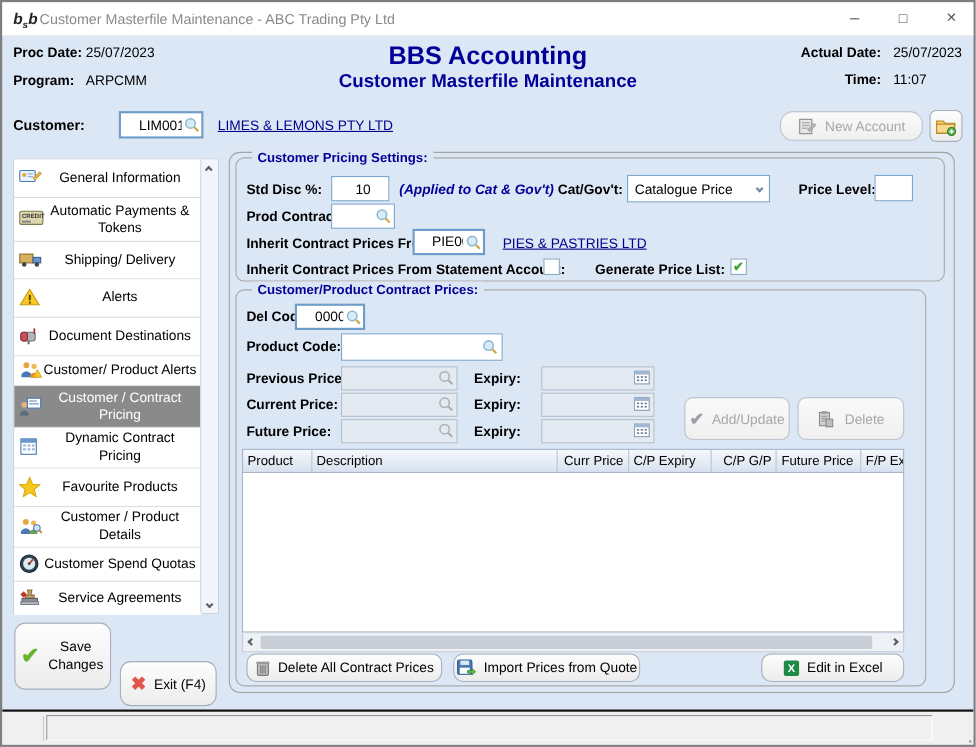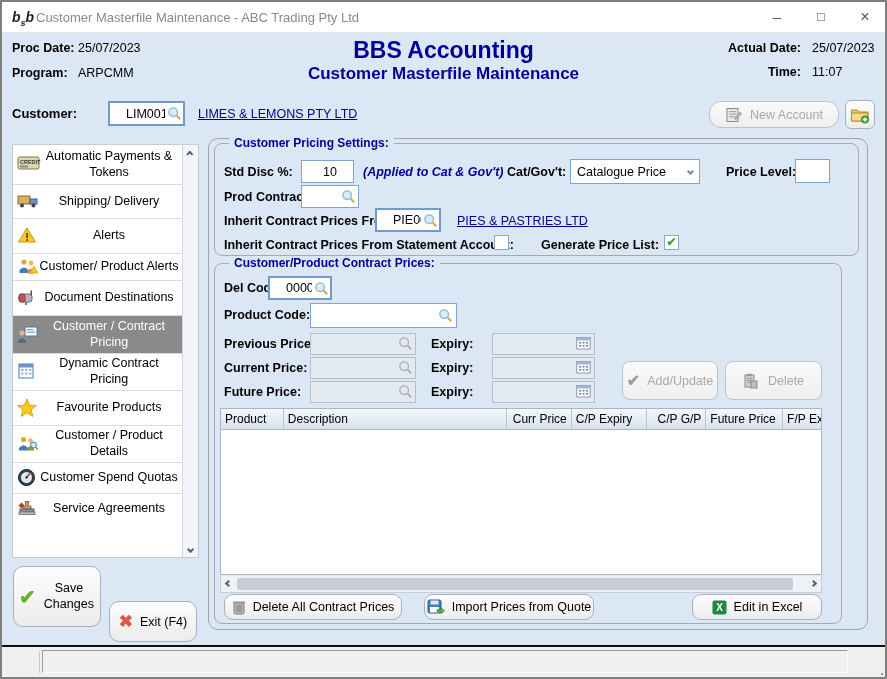--- a/index.html
+++ b/index.html
@@ -113,20 +113,30 @@
           <path d="M1.5 4 h6 l1.5 2 h9 v9 h-16.5 z" fill="#f3c75f" stroke="#b58a2a"></path>
           <path d="M1.5 7 h16.5 l-2 8 h-14.5 z" fill="#f8d98a" stroke="#b58a2a"></path>
           <circle cx="15" cy="13.5" r="3.6" fill="#58b847" stroke="#2e7d32"></circle>
           <rect x="14.4" y="11.6" width="1.3" height="3.9" fill="#fff"></rect>
           <rect x="13.1" y="12.9" width="3.9" height="1.3" fill="#fff"></rect>
         </svg>
     </span>
   </div>
 
   <div class="sidebar">
+    <div class="si" style="height:35px;">
+      <span class="ic"><svg width="22" height="18">
+            <rect x="1" y="3" width="14" height="10" rx="1" fill="#eaf3fb" stroke="#4a7ab5"></rect>
+            <circle cx="5" cy="7" r="1.8" fill="#e8a33d"></circle>
+            <rect x="8" y="5.5" width="5" height="1.2" fill="#9bb8d8"></rect>
+            <rect x="8" y="8" width="5" height="1.2" fill="#9bb8d8"></rect>
+            <path d="M13 10 L19 4 L20.8 5.8 L14.8 11.8 Z" fill="#e8b03d" stroke="#b58322" stroke-width="0.5"></path>
+          </svg></span>
+      <span class="si-label">General Information</span>
+    </div>
     <div class="si" style="height:40px;">
       <span class="ic"><svg width="24" height="16">
             <rect x="1" y="2" width="21" height="12" rx="1.5" fill="#ded8ae" stroke="#7a7a4a"></rect>
             <text x="3" y="8.5" font-size="5.5" font-weight="bold" fill="#333">CREDIT</text>
             <rect x="3" y="10.5" width="8" height="2" fill="#888"></rect>
           </svg></span>
       <span class="si-label">Automatic Payments &amp; Tokens</span>
     </div>
     <div class="si" style="height:34px;">
       <span class="ic"><svg width="22" height="18">
@@ -137,39 +147,39 @@
           </svg></span>
       <span class="si-label">Shipping/ Delivery</span>
     </div>
     <div class="si" style="height:35px;">
       <span class="ic"><svg width="20" height="18">
             <path d="M10 2 L18.5 16 L1.5 16 Z" fill="#f9c825" stroke="#c79a10"></path>
             <rect x="9.2" y="7" width="1.8" height="5" fill="#5a4a00"></rect>
             <rect x="9.2" y="13.2" width="1.8" height="1.8" fill="#5a4a00"></rect>
           </svg></span>
       <span class="si-label">Alerts</span>
+    </div>
+    <div class="si" style="height:35px;">
+      <span class="ic"><svg width="20" height="18">
+            <rect x="2" y="6" width="13" height="8" rx="2.5" fill="#b0b6bd" stroke="#6a7077"></rect>
+            <rect x="2" y="6" width="6" height="8" rx="2.5" fill="#c9515a" stroke="#8a3038"></rect>
+            <rect x="8" y="14" width="2" height="3" fill="#777"></rect>
+            <rect x="13.5" y="2.5" width="1.5" height="5" fill="#a03030"></rect>
+          </svg></span>
+      <span class="si-label">Document Destinations</span>
     </div>
     <div class="si" style="height:27px;">
       <span class="ic"><svg width="22" height="18">
             <circle cx="7" cy="5" r="2.6" fill="#e8a33d"></circle>
             <path d="M2.5 13 q4.5 -5 9 0 v3 h-9 z" fill="#4a7ab5"></path>
             <circle cx="14" cy="6" r="2.4" fill="#f0b656"></circle>
             <path d="M10.5 14 q3.5 -4.5 7.5 0 v2.5 h-7.5 z" fill="#e8893a"></path>
             <path d="M17 9 L21 16 H13 Z" fill="#f9c825" stroke="#c79a10" stroke-width="0.6"></path>
           </svg></span>
       <span class="si-label">Customer/ Product Alerts</span>
-    </div>
-    <div class="si" style="height:35px;">
-      <span class="ic"><svg width="20" height="18">
-            <rect x="2" y="6" width="13" height="8" rx="2.5" fill="#b0b6bd" stroke="#6a7077"></rect>
-            <rect x="2" y="6" width="6" height="8" rx="2.5" fill="#c9515a" stroke="#8a3038"></rect>
-            <rect x="8" y="14" width="2" height="3" fill="#777"></rect>
-            <rect x="13.5" y="2.5" width="1.5" height="5" fill="#a03030"></rect>
-          </svg></span>
-      <span class="si-label">Document Destinations</span>
     </div>
     <div class="si selected" style="height:38px;">
       <span class="ic"><svg width="22" height="18">
             <rect x="8" y="2" width="12" height="9" fill="#fff" stroke="#4a7ab5"></rect>
             <rect x="9.5" y="4" width="7" height="1.2" fill="#7aa0c8"></rect>
             <rect x="9.5" y="6.5" width="9" height="1.2" fill="#7aa0c8"></rect>
             <circle cx="5" cy="8" r="2.6" fill="#e8b07a"></circle>
             <path d="M1 16 q4 -5.5 8 0 v2 h-8 z" fill="#5a6b7a"></path>
           </svg></span>
       <span class="si-label">Customer / Contract Pricing</span>
@@ -396,21 +406,21 @@
         <svg width="14" height="16">
           <rect x="2" y="4" width="10" height="11" rx="1.5" fill="#b9b9b9" stroke="#7a7a7a"></rect>
           <rect x="1" y="2.5" width="12" height="2" fill="#9a9a9a"></rect>
           <line x1="5" y1="6" x2="5" y2="13" stroke="#7a7a7a"></line>
           <line x1="7" y1="6" x2="7" y2="13" stroke="#7a7a7a"></line>
           <line x1="9" y1="6" x2="9" y2="13" stroke="#7a7a7a"></line>
         </svg>
       </span>
     <span>Delete All Contract Prices</span>
   </div>
-  <div class="btn" style="left:410px; top:592px; width:170px; height:26px; border-radius:9px;margin-left:12px;">
+  <div class="btn" style="left:410px; top:592px; width:170px; height:26px; border-radius:9px;">
     <span style="display:inline-flex;">
         <svg width="18" height="16">
           <rect x="1" y="1" width="13" height="13" rx="1.5" fill="#4a7ab5" stroke="#2d5a91"></rect>
           <rect x="3.5" y="1.5" width="8" height="4" fill="#dce7f5"></rect>
           <rect x="3" y="8" width="9" height="5.5" fill="#fff"></rect>
           <path d="M10 10.5 h4 v-1.8 l3.5 3 l-3.5 3 v-1.8 h-4 z" fill="#58b847" stroke="#2e7d32" stroke-width="0.6"></path>
         </svg>
       </span>
     <span>Import Prices from Quote</span>
   </div>

